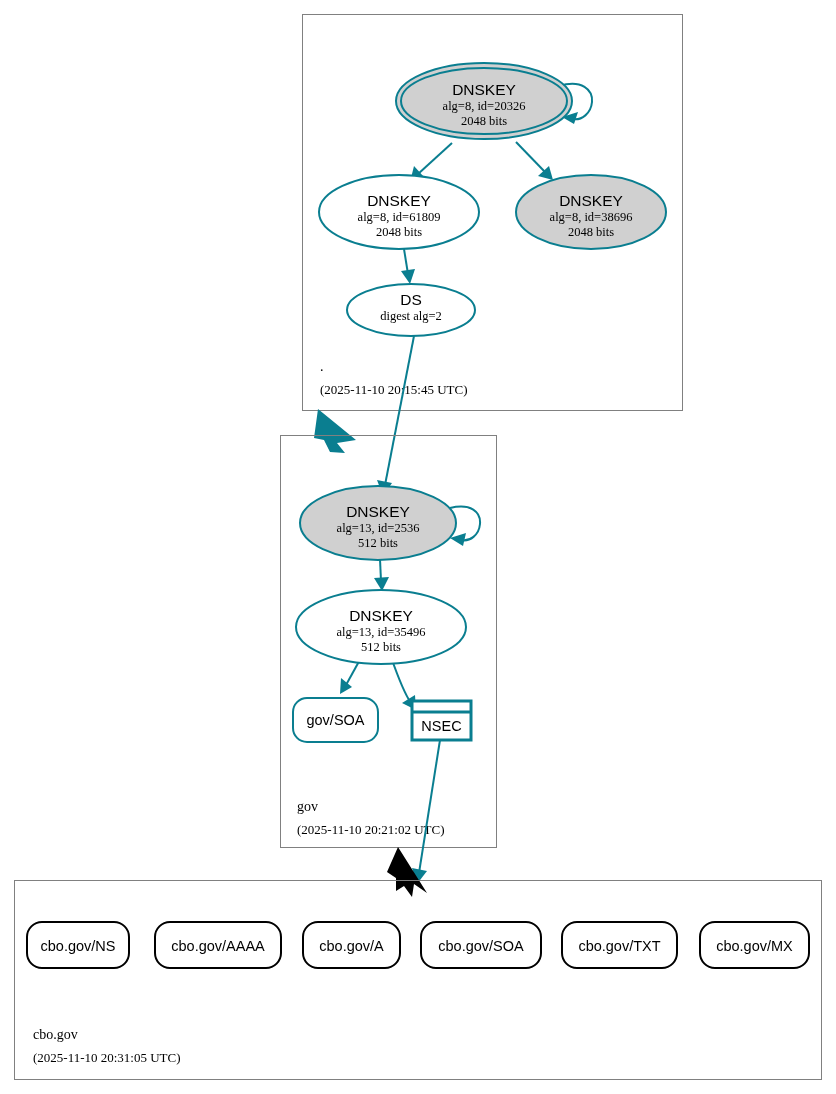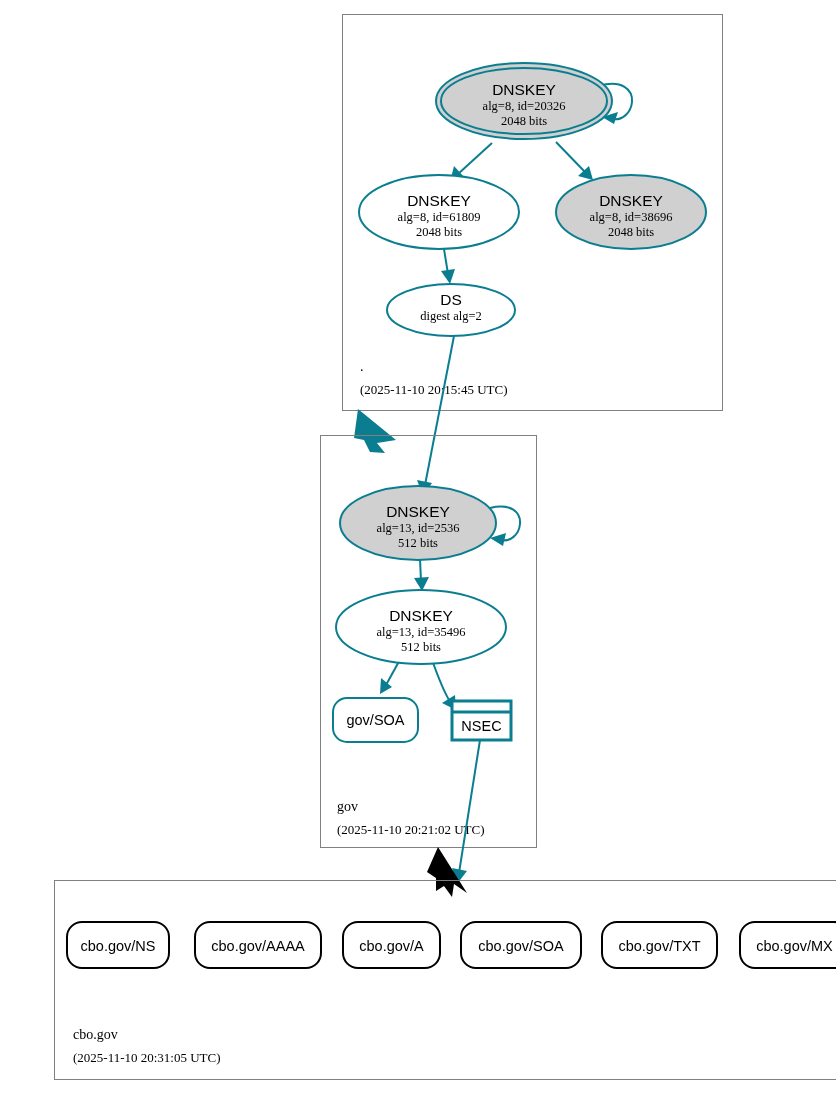--- a/index.html
+++ b/index.html
@@ -10,21 +10,20 @@
   body {
     width: 836px;
     height: 1094px;
     font-family: "Liberation Sans", sans-serif;
     overflow: hidden;
   }
   #diagram-root {
     position: relative;
     width: 664px;
     height: 1094px;
-    padding-left: 40px;
   }
   svg#dnssec-graph {
     display: block;
     width: 836px;
     height: 1094px;
   }
   .cluster-box {
     fill: none;
     stroke: #808080;
     stroke-width: 1;

